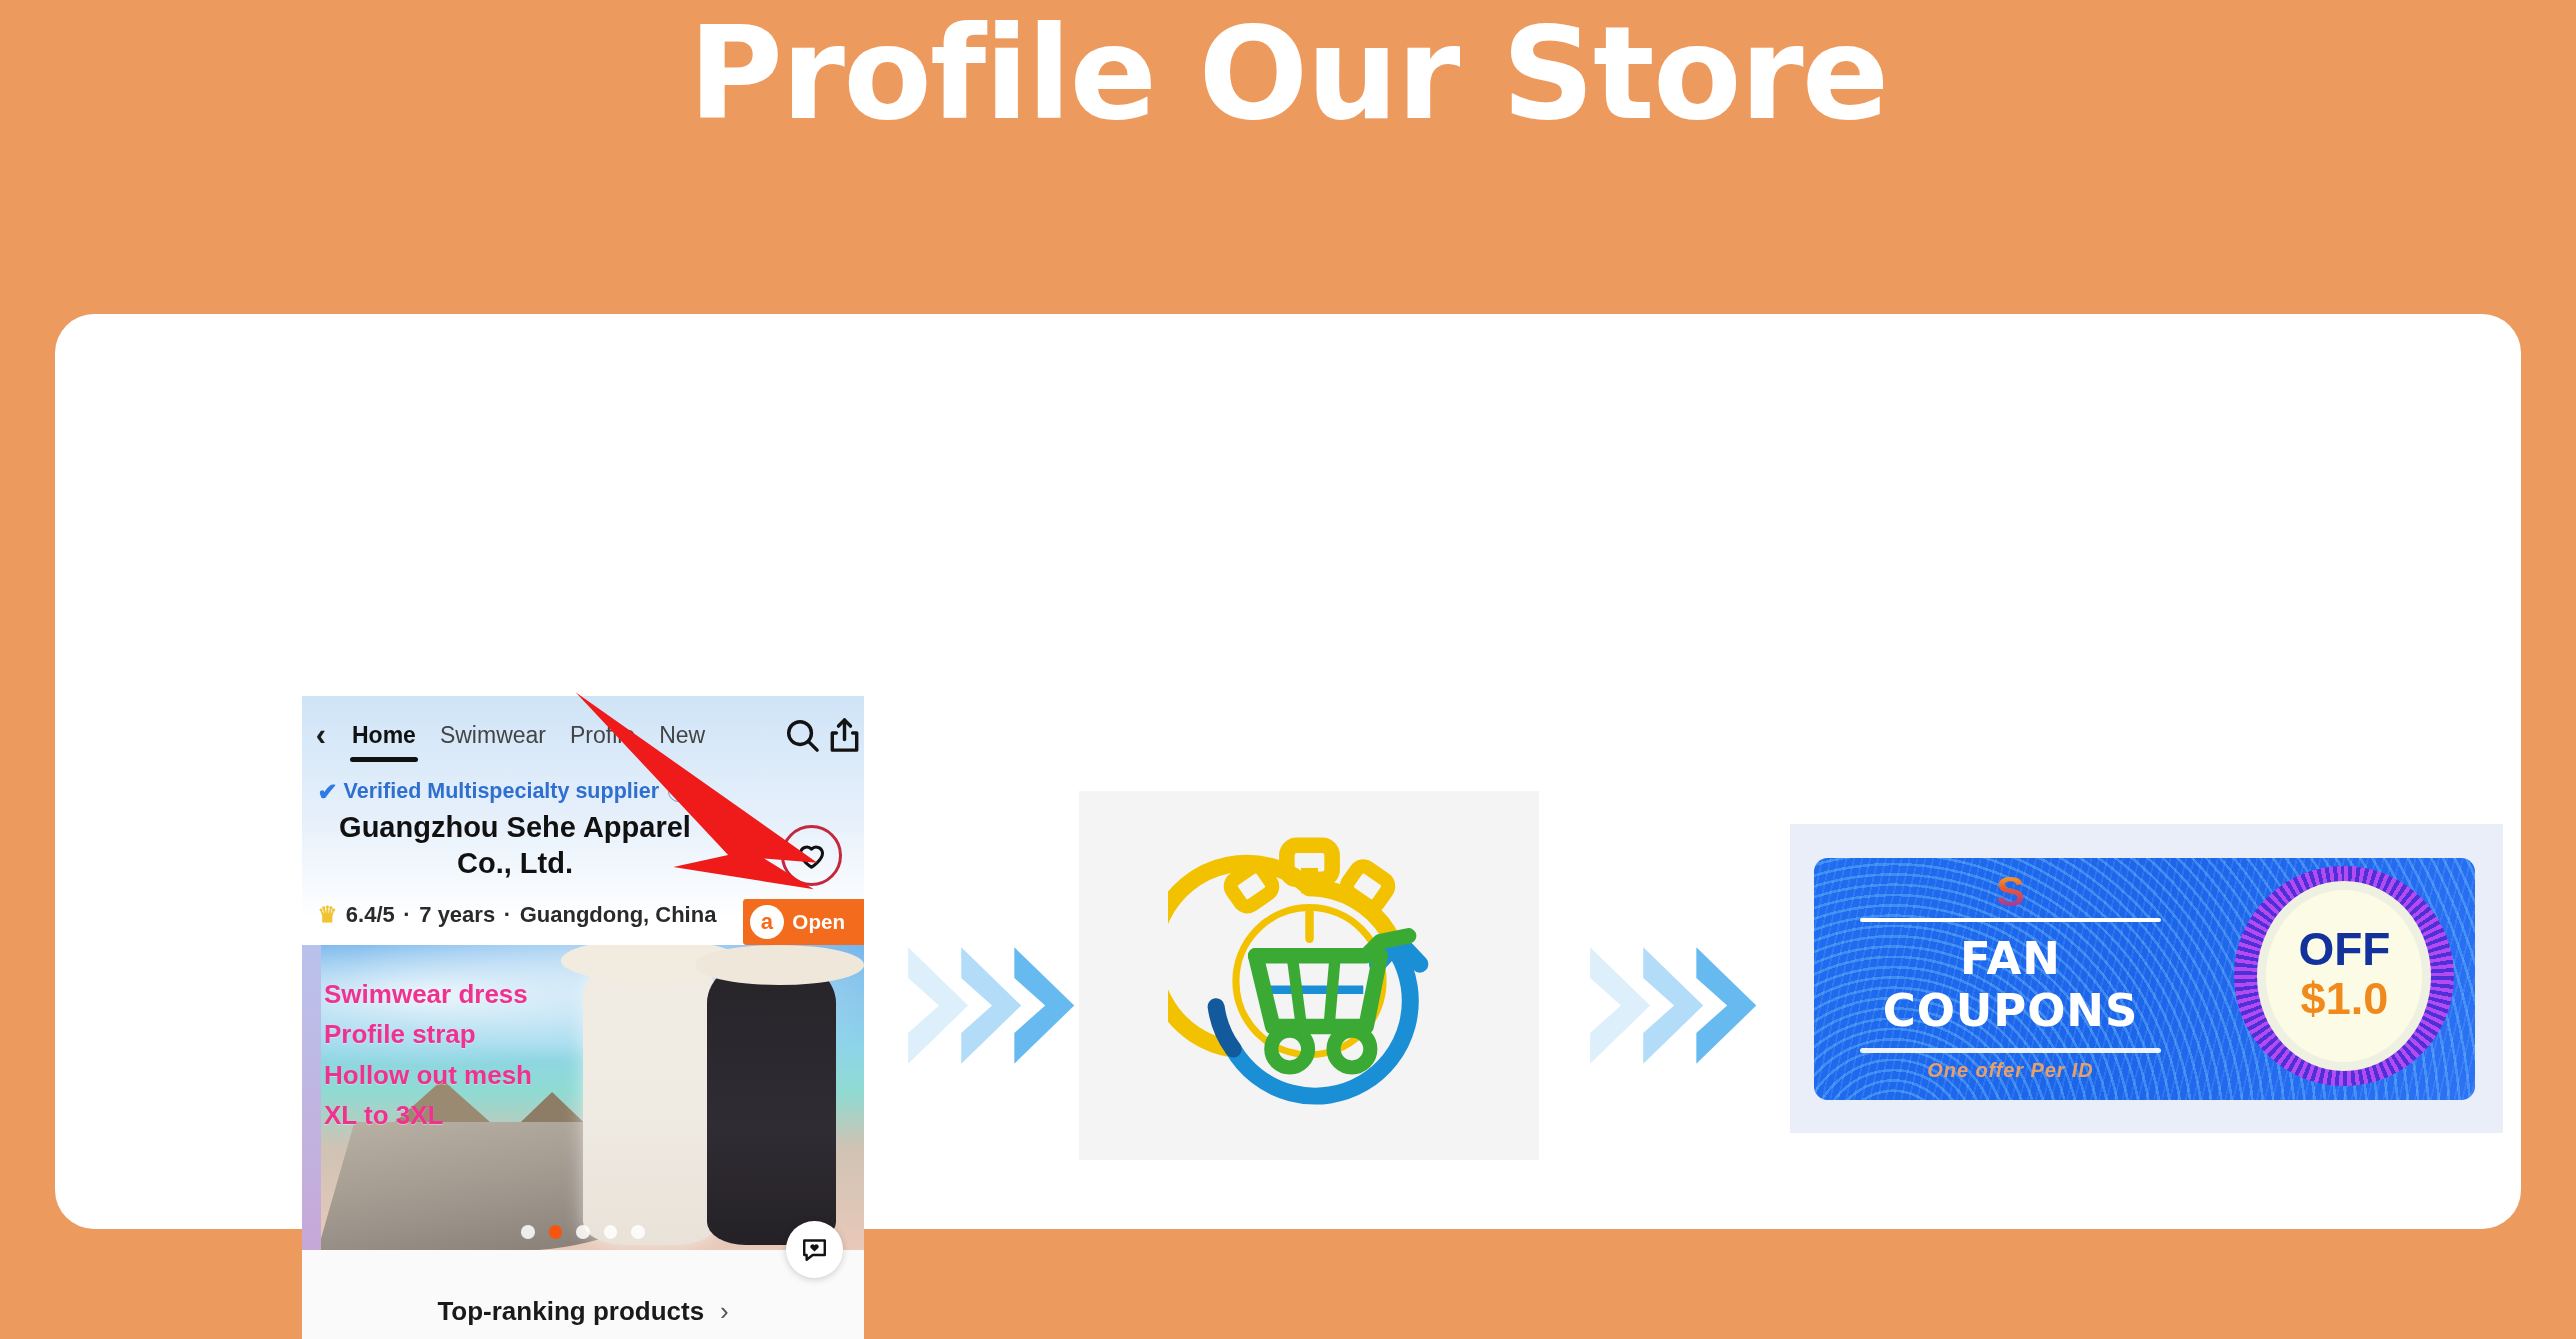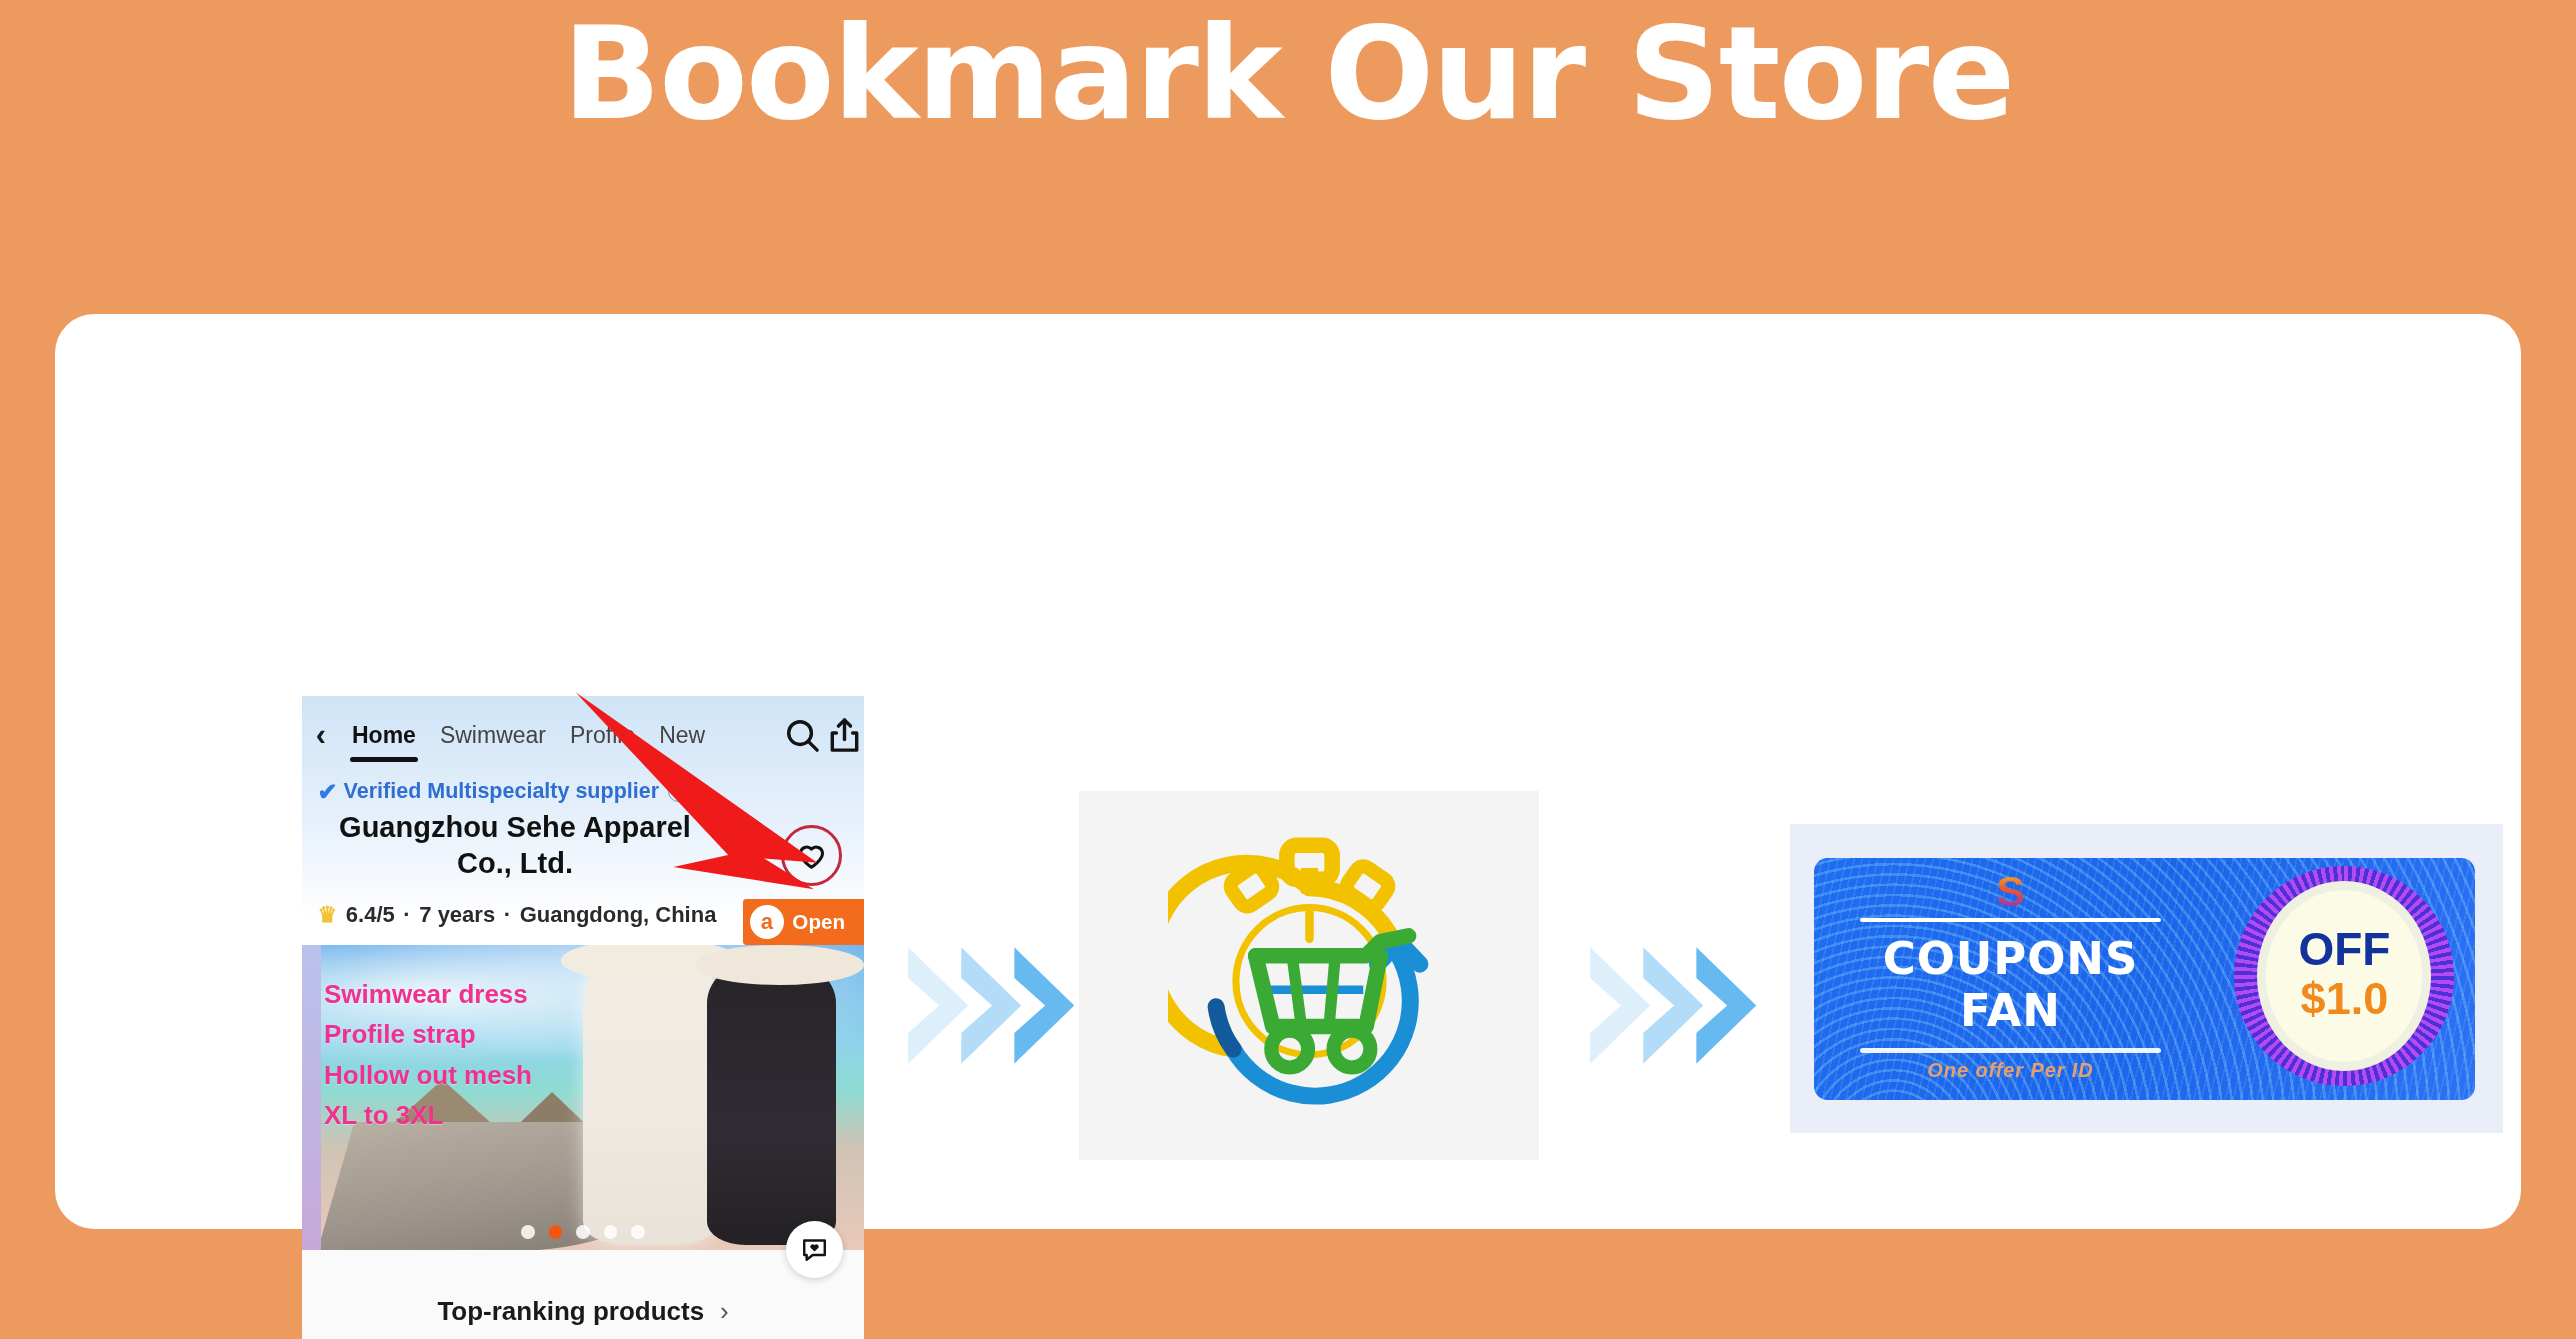--- a/index.html
+++ b/index.html
@@ -259,21 +259,21 @@
     background:#fbfbe6;
     border:9.4px solid #eef0e2;
     display:flex;flex-direction:column;align-items:center;justify-content:center;
   }
   #coupon-off{ color:#13329c; font-size:46px; font-weight:bold; line-height:1 }
   #coupon-amount{ color:#f08a1c; font-size:45px; font-weight:bold; line-height:1.2 }
 </style>
 </head>
 <body>
 
-<div id="banner-title">Bookmark Our Store</div>
+<div id="banner-title">Profile Our Store</div>
 
 <div id="steps-card">
   <div class="steps-row">
 
     <div class="step" id="step-follow">
       <div id="phone-shot">
 
         <div id="shop-header">
 
           <div id="nav-bar">
@@ -436,22 +436,22 @@
     </div>
 
     <div class="step" id="step-coupon">
       <div id="coupon-frame">
         <div id="coupon-card">
           <div id="coupon-wave"></div>
 
           <div id="coupon-left">
             <div id="coupon-logo">S</div>
             <div class="coupon-rule"></div>
+            <div id="coupon-fan">FAN</div>
             <div id="coupon-coupons">COUPONS</div>
-            <div id="coupon-fan">FAN</div>
             <div class="coupon-rule bottom"></div>
             <div id="coupon-sub">One offer Per ID</div>
           </div>
 
           <div id="coupon-burst">
             <div id="coupon-badge">
               <div id="coupon-off">OFF</div>
               <div id="coupon-amount">$1.0</div>
             </div>
           </div>

